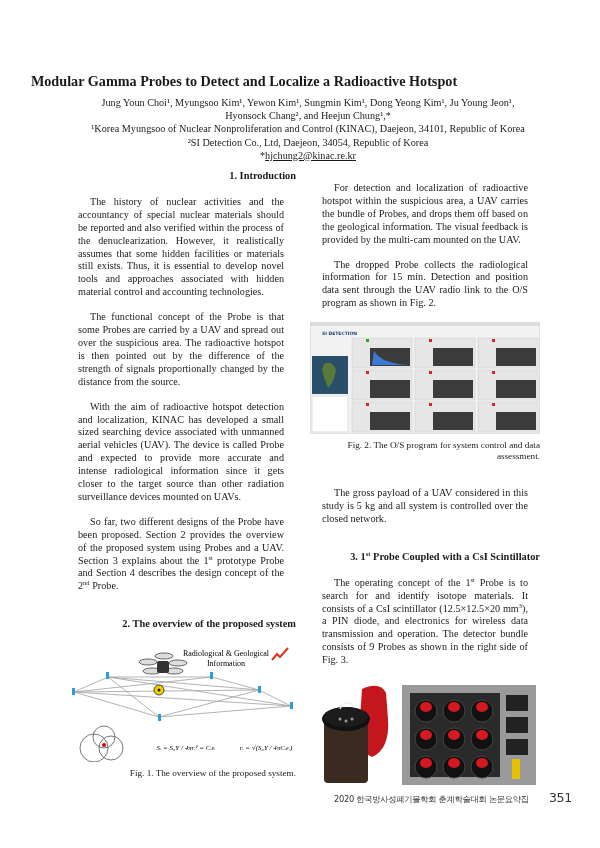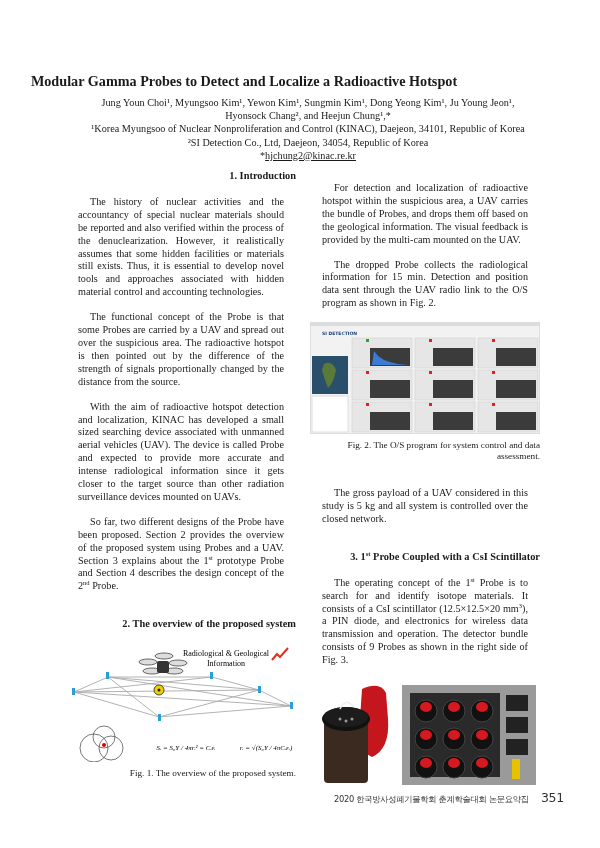--- a/index.html
+++ b/index.html
@@ -14,21 +14,21 @@
   .col { position: absolute; top: 170px; width: 230px; font-size: 10.2px; line-height: 12.9px; }
   .col.left { left: 66px; }
   .col.right { left: 310px; }
   .col p { margin: 12px; text-align: justify; text-indent: 12px; }
   .col h2 { font-size: 10.4px; font-weight: bold; text-align: right; margin: 0 0 13px 0; }
   .gap { height: 13px; }
   .fig { margin: 8px 0 0 0; }
   .caption { text-align: right; font-size: 9.2px; line-height: 11px; margin-top: 2px; }
   .footer { position: absolute; top: 790px; left: 334px; font-family: "DejaVu Sans", sans-serif;
             font-size: 8.3px; color: #333; letter-spacing: -0.3px; }
-  .footer .pg { font-size: 12.5px; margin-left: 12px; }
+  .footer .pg { font-size: 12.5px; margin-left: 20px; }
 </style>
 </head>
 <body>
 
 <div class="title">Modular Gamma Probes to Detect and Localize a Radioactive Hotspot</div>
 
 <div class="authors">
   <div>Jung Youn Choi¹, Myungsoo Kim¹, Yewon Kim¹, Sungmin Kim¹, Dong Yeong Kim¹, Ju Young Jeon¹,</div>
   <div>Hyonsock Chang², and Heejun Chung¹,*</div>
   <div>¹Korea Myungsoo of Nuclear Nonproliferation and Control (KINAC), Daejeon, 34101, Republic of Korea</div>

